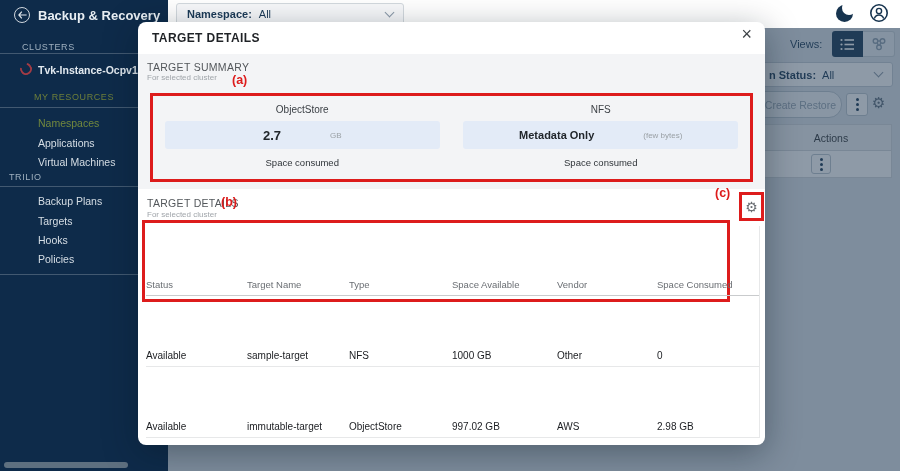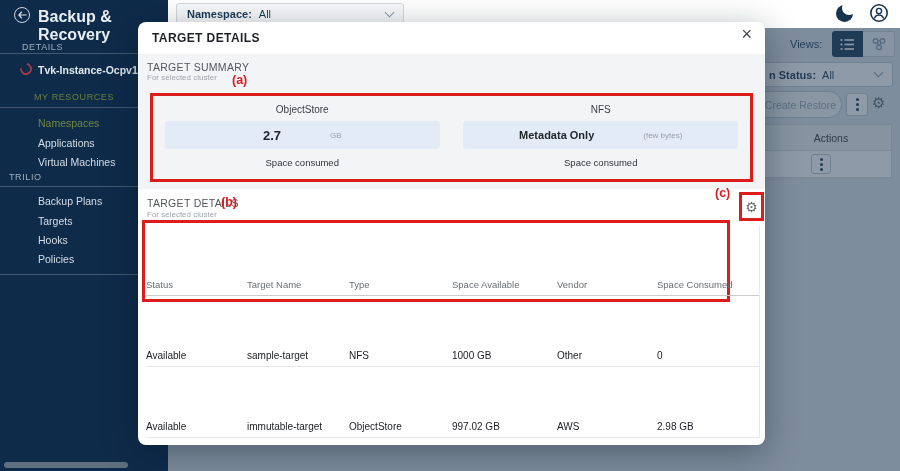--- a/index.html
+++ b/index.html
@@ -52,21 +52,21 @@
   .bg-table .row { height:26px; position:relative; }
   .bg-table .row .kebab-btn { left:642px; top:3px; width:20px; height:20px; position:absolute; }
 
   .overlay { position:absolute; left:168px; top:28px; width:732px; height:443px;
     background:rgba(38,62,86,0.52); z-index:2; }
 
   
   .sidebar { position:absolute; left:0; top:0; width:168px; height:471px; background:#0e2b4a; z-index:3;
     color:#d6dee5; }
   .sb-abs { position:absolute; }
-  .app-title { left:38px; top:8px; font-size:16px; font-weight:600; color:#e8eef3; }
+  .app-title { left:38px; top:8px; font-size:13px; font-weight:600; color:#e8eef3; }
   .back-circle { left:14px; top:7px; width:16px; height:16px; border:1.3px solid #cfd6dd; border-radius:50%;
     display:flex; align-items:center; justify-content:center; }
   .sb-heading { font-size:9px; letter-spacing:.6px; color:#9fb0bf; }
   .sb-divider { left:0; width:168px; height:0; border-top:1px solid rgba(255,255,255,0.22); }
   .sb-item { font-size:10.5px; color:#d6dee5; }
   .sb-item.green { color:#72883d; }
   .ring-icon { left:20px; top:63px; width:12px; height:12px; border:2.4px solid #a23b45; border-radius:50%;
     border-top-color:transparent; transform:rotate(-35deg); }
   .cluster-name { left:38px; top:64px; font-size:10.5px; font-weight:bold; color:#e2e9ef;text-align:center; }
   .pulse { left:138px; top:64px; }
@@ -197,21 +197,21 @@
 </div>
 
 <div class="sidebar">
   <div class="sb-abs back-circle">
     <svg width="9" height="8" viewBox="0 0 9 8" stroke="#dfe6ec" stroke-width="1.2" fill="none">
       <path d="M3.8 0.7 L0.9 4 L3.8 7.3 M1.2 4 H8.6"></path>
     </svg>
   </div>
   <div class="sb-abs app-title">Backup &amp; Recovery</div>
 
-  <div class="sb-abs sb-heading" style="left:22px;top:42px;">DETAILS</div>
+  <div class="sb-abs sb-heading" style="left:22px;top:42px;">CLUSTERS</div>
   <div class="sb-abs sb-divider" style="top:53px;"></div>
 
   <div class="sb-abs ring-icon"></div>
   <div class="sb-abs cluster-name">Tvk-Instance-Ocpv1</div>
   <div class="sb-abs pulse">
     <svg width="15" height="12" viewBox="0 0 15 12" fill="none" stroke="#b9c4ce" stroke-width="1.3">
       <polyline points="0,6 3.5,6 5.7,2 8.7,10 10.7,6 15,6"></polyline>
     </svg>
   </div>
 

